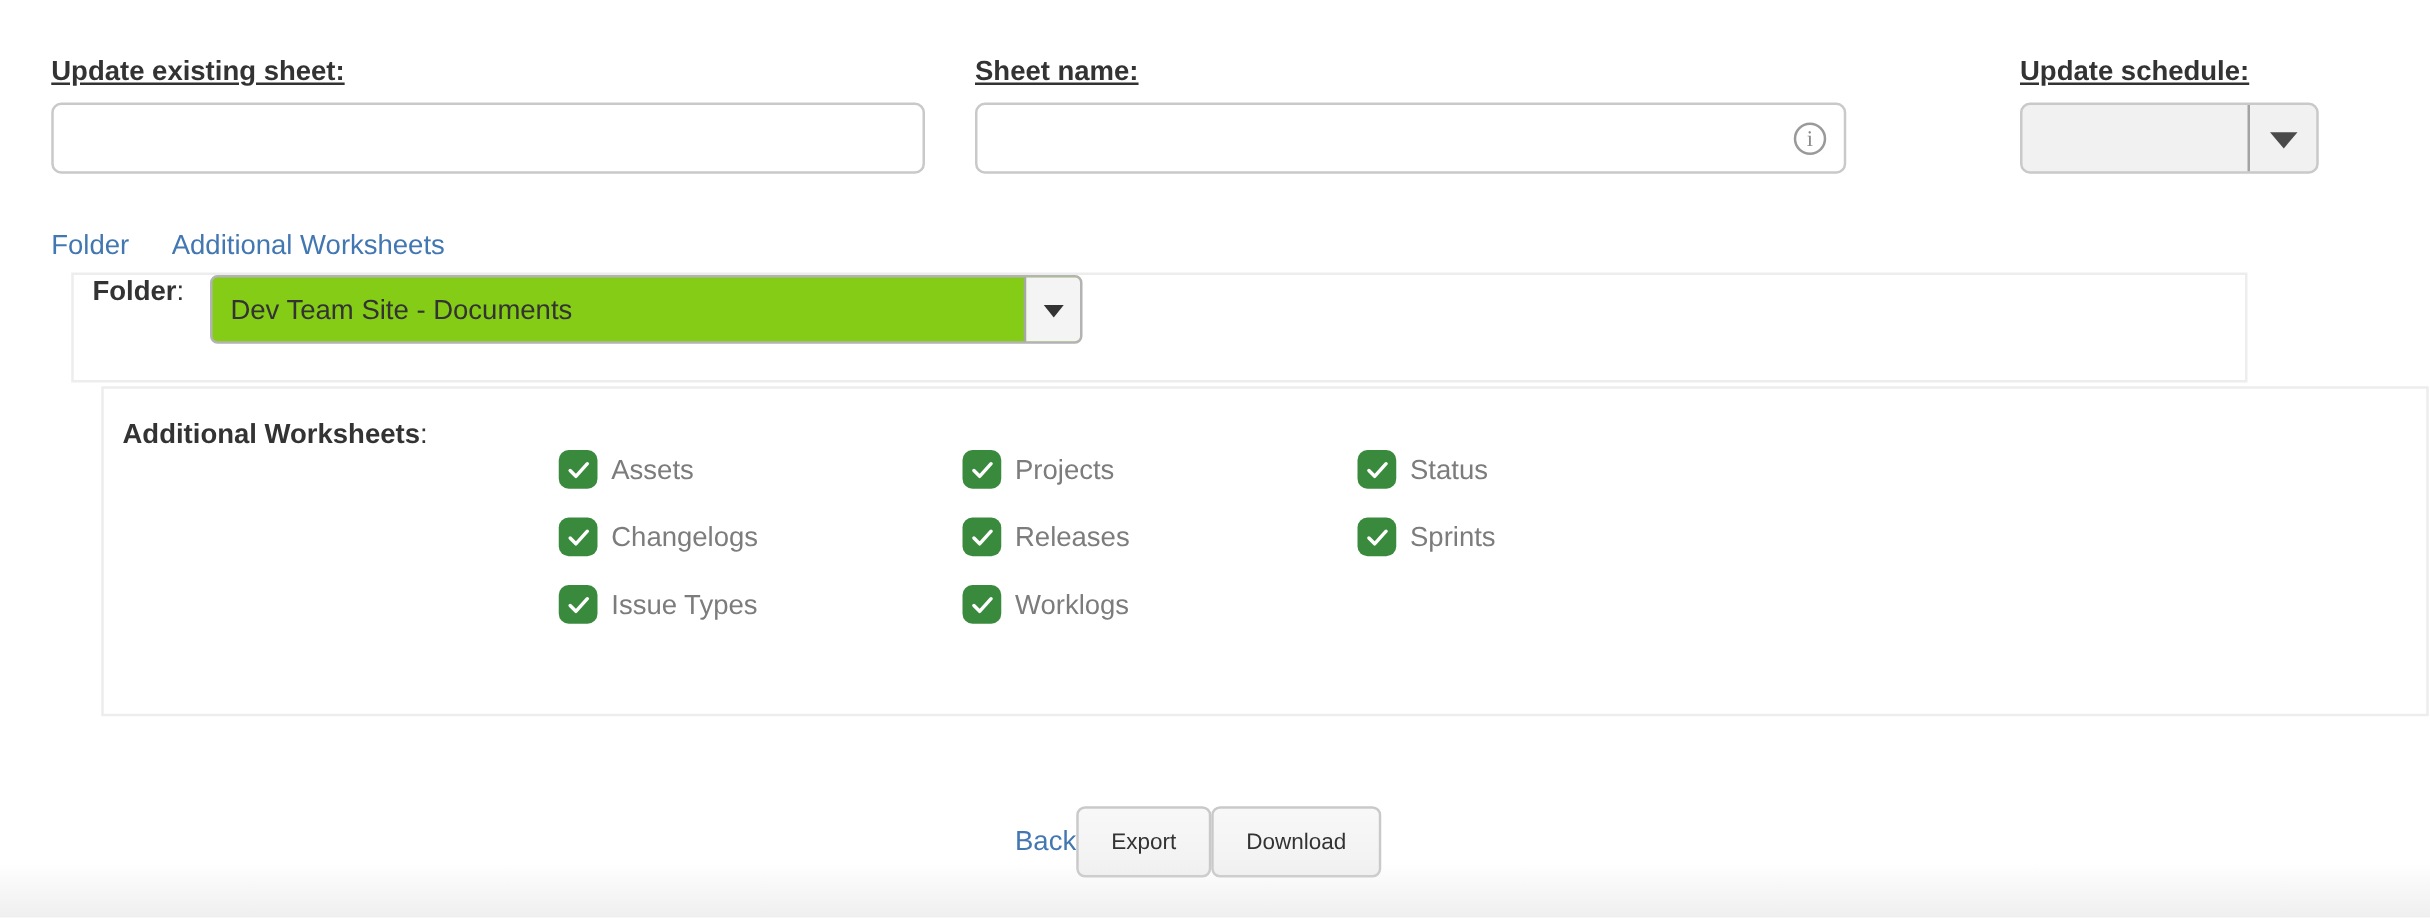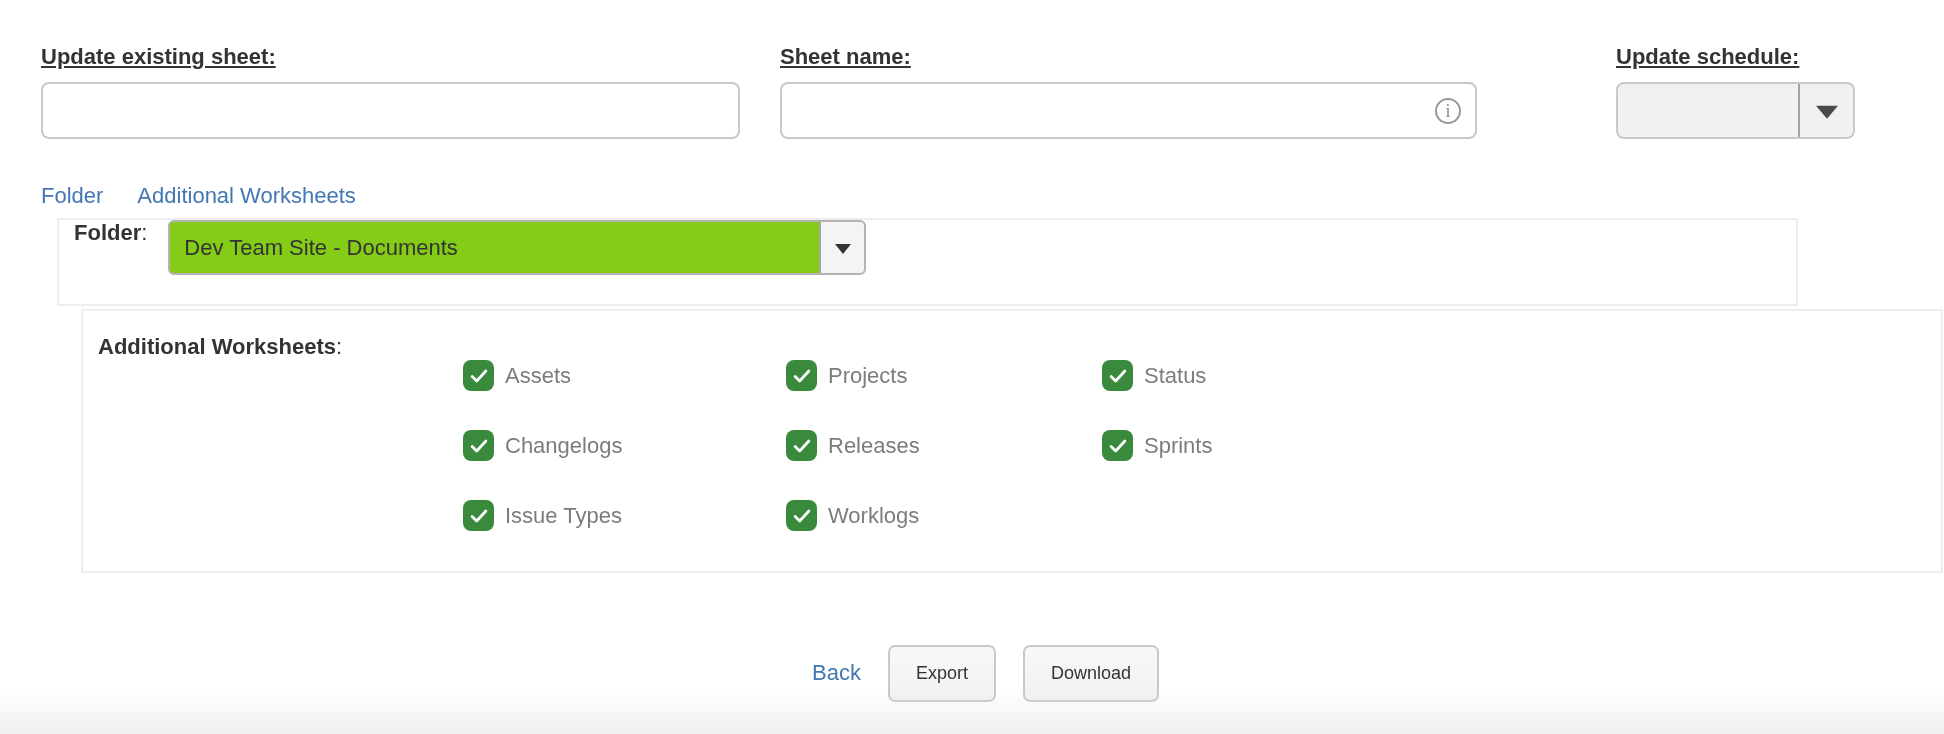--- a/index.html
+++ b/index.html
@@ -77,35 +77,35 @@
     border-top-color: #333;
   }
 
   
   .ws-panel {
     position: absolute; left: 41px; top: 309px; width: 1862px; height: 264px;
     border: 2px solid #ededed; background: #fff; margin-left: 40px;
   }
   .ws-title { position: absolute; left: 15px; top: 23px; font-size: 22px; color: #333; }
   .ws-grid {
-    position: absolute; left: 380px; top: 49px;
-    display: grid; grid-template-columns: 323px 316px 320px; row-gap: 39px;
+    position: absolute; left: 364px; top: 49px;
+    display: grid; grid-template-columns: 323px 316px 320px; row-gap: 23px;
   }
   .ws-item { display: flex; align-items: center; height: 31px; cursor: pointer; }
   .cb {
     width: 31px; height: 31px; border-radius: 8px; background: #3a8a3e;
     display: flex; align-items: center; justify-content: center; flex: none;
   }
   .cb svg { width: 22px; height: 22px; display: block; }
   .ws-label { margin-left: 11px; font-size: 22px; color: #7c7c7c; white-space: nowrap; }
 
   
   .footer {
     position: absolute; left: 812px; top: 645px; height: 56px;
-    display: flex; align-items: center; gap: 27px;
+    display: flex; align-items: center; 
   }
   .back-link { font-size: 22px; color: #4377b2; text-decoration: none; cursor: pointer; }
   .btn {
     height: 57px; padding: 0 26px;
     background: linear-gradient(#f8f8f8, #f1f1f1);
     border: 2px solid #c9c9c9; border-radius: 7px;
     font-family: "Liberation Sans", sans-serif;
     font-size: 18px; color: #333; cursor: pointer;
   }
 

